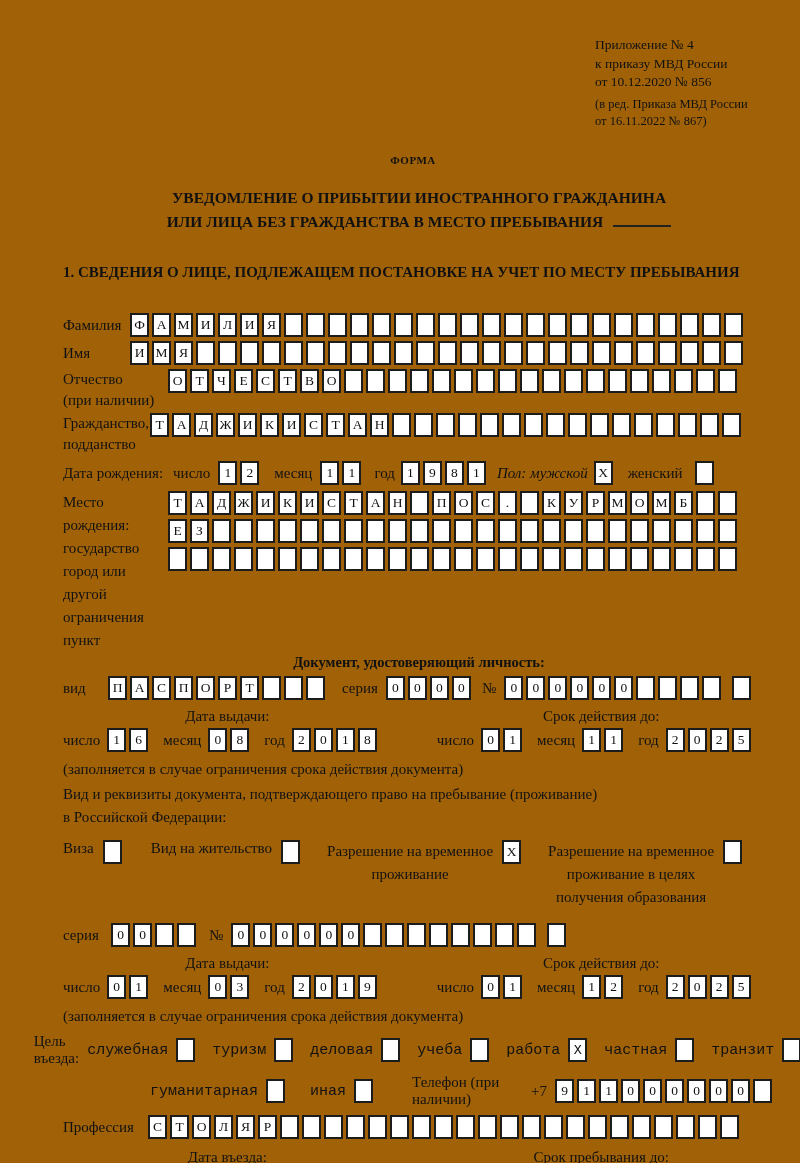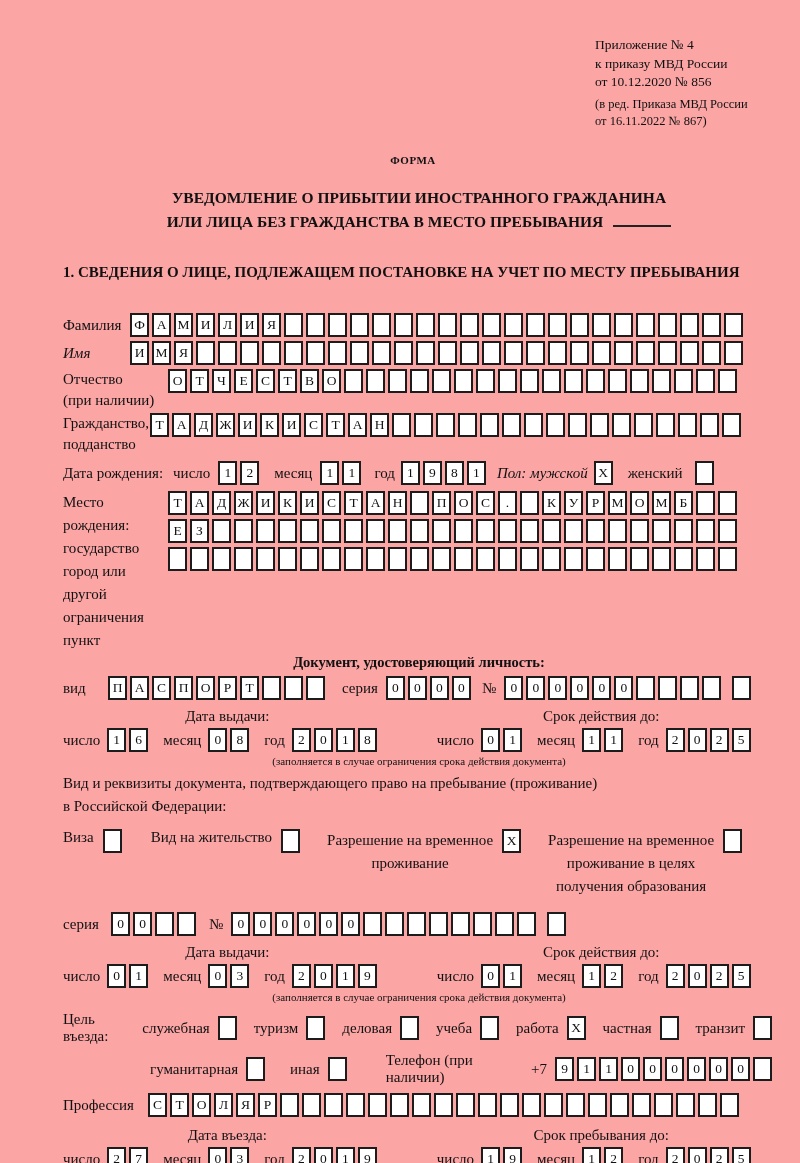--- a/index.html
+++ b/index.html
@@ -1,19 +1,19 @@
 <!DOCTYPE html>
 <html><head>
 <meta charset="utf-8">
 <style>
   html,body { margin:0; padding:0; background:#ffffff; }
   .page {
     position:relative;
     width:800px; height:1163px;
-    background:#fca5a5;
+    background:#a16207;
     color:#111;
     font-family:"Liberation Serif","DejaVu Serif",serif;
     font-size:15px;
     box-sizing:border-box;
     padding:36px 25px 12px 63px;
     overflow:hidden;
   }
   
   .hdr { width:180px; margin-left:auto; font-size:13.5px; line-height:1.38; }
   .hdr .amend { font-size:12.5px; margin-top:4px; }
@@ -36,30 +36,30 @@
     font-size:13.5px; background:#fff;
   }
   .cell.gap-before { margin-left:8px; }
   
   .datepair { display:flex; align-items:flex-start; }
   .datecol { }
   .datecol .datetitle { text-align:center; margin-bottom:3px; }
   .dateline { display:flex; align-items:center; }
   .dateline .dlbl { margin-right:7px; }
   .dateline .grp { display:flex; margin-right:12px; }
-  .note { text-align:center; font-size:11px; margin-top:3px; }
+  .note { text-align:left; font-size:15px; margin-top:9px; }
   .center-bold { text-align:center; font-weight:bold; font-size:14.5px; }
   
   .permit-row { display:flex; align-items:flex-start; margin-top:14px; }
   .permit-opt { display:flex; align-items:flex-start; }
   .permit-opt .cell { margin-left:9px; }
   .pl-multi { text-align:center; line-height:23px; }
   
   .purpose-line { display:flex; align-items:center; }
-  .purpose-opt { display:flex; align-items:center; }
+  .purpose-opt { display:flex; align-items:center;font-family:Liberation Mono, monospace; }
   .purpose-opt .olabel { margin-right:8px; }
   .purpose-opt { margin-right:14px; }
 </style>
 </head>
 <body>
 
 <div class="page">
 
   <div class="hdr">
     <div>Приложение № 4</div>
@@ -110,21 +110,21 @@
         <span class="cell"></span>
         <span class="cell"></span>
         <span class="cell"></span>
         <span class="cell"></span>
         <span class="cell"></span>
         <span class="cell"></span>
       </span>
   </div>
 
   <div class="row" style="margin-top:4px;">
-    <span class="lbl" style="width:67px;font-style:italic;">Имя</span>
+    <span class="lbl" style="width:67px;">Имя</span>
     <span class="boxes">
         <span class="cell">И</span>
         <span class="cell">М</span>
         <span class="cell">Я</span>
         <span class="cell"></span>
         <span class="cell"></span>
         <span class="cell"></span>
         <span class="cell"></span>
         <span class="cell"></span>
         <span class="cell"></span>

